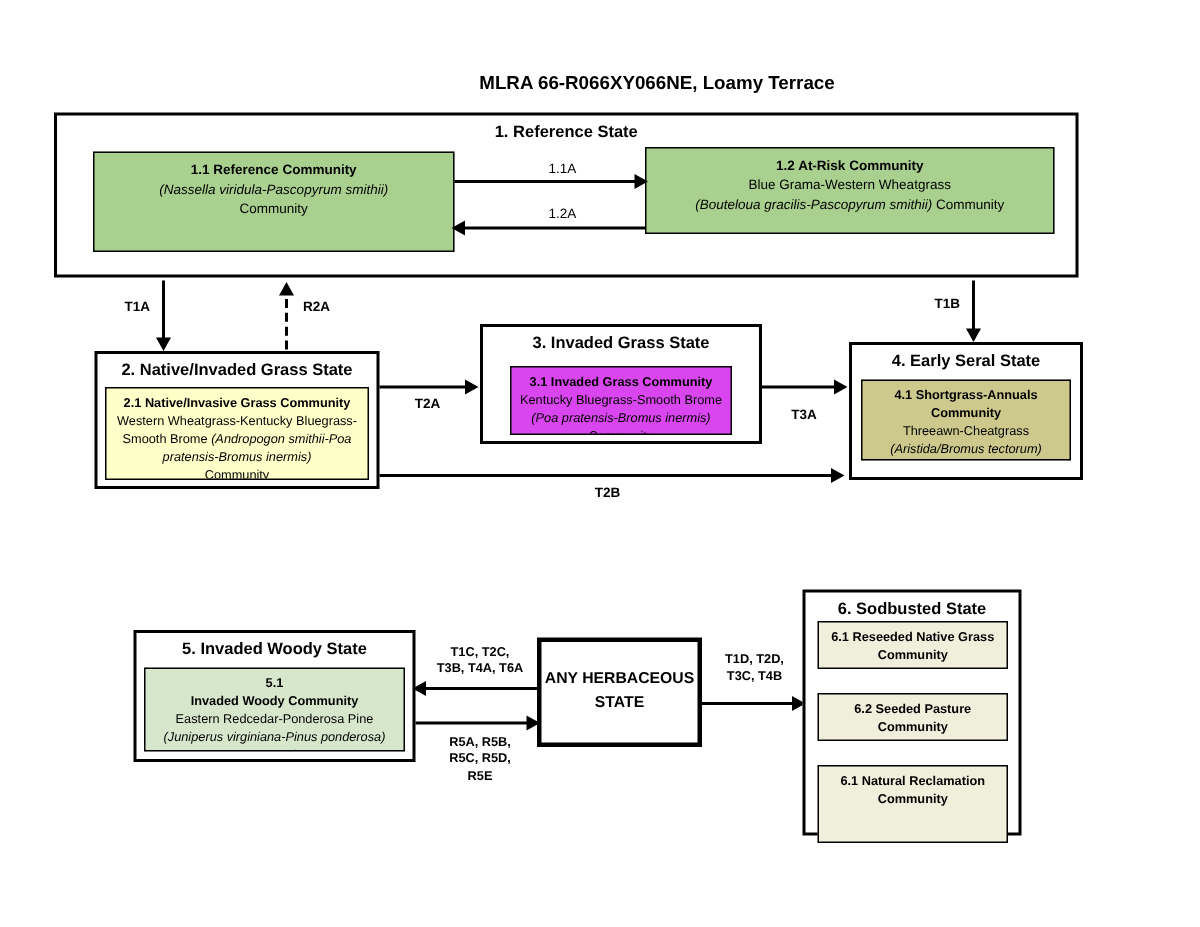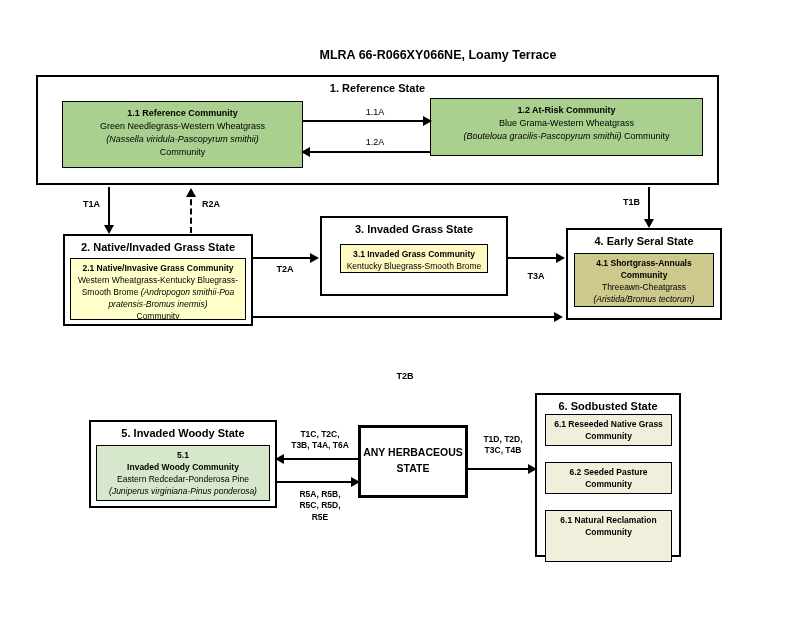--- a/index.html
+++ b/index.html
@@ -46,21 +46,20 @@
 <div class="canvas">
 
   <div class="page-title">MLRA 66-R066XY066NE, Loamy Terrace</div>
 
   <div class="statebox" style="left:36px; top:75px; width:683px; height:110px;">
     <div class="hdr">1. Reference State</div>
   </div>
 
   <div class="community f9" style="left: 62px; top: 101px; width: 241px; height: 67px; background-color: rgb(169, 208, 142);">
     <div class="ct">1.1 Reference Community</div>
-    <div>Green Needlegrass-Western Wheatgrass</div>
     <div class="sci">(Nassella viridula-Pascopyrum smithii)</div>
     <div>Community</div>
   </div>
 
   <div class="community f9" style="left: 430px; top: 98px; width: 273px; height: 58px; background-color: rgb(169, 208, 142);">
     <div class="ct">1.2 At-Risk Community</div>
     <div>Blue Grama-Western Wheatgrass</div>
     <div><span class="sci">(Bouteloua gracilis-Pascopyrum smithii)</span><span> Community</span></div>
   </div>
 
@@ -83,41 +82,41 @@
   </div>
   <div class="community f85" style="left: 70px; top: 258px; width: 176px; height: 62px; background-color: rgb(255, 255, 201);">
     <div class="ct">2.1 Native/Invasive Grass Community</div>
     <div><span>Western Wheatgrass-Kentucky Bluegrass-Smooth Brome </span><span class="sci">(Andropogon smithii-Poa pratensis-Bromus inermis)</span></div>
     <div>Community</div>
   </div>
 
   <div class="statebox" style="left:320px; top:216px; width:188px; height:80px;">
     <div class="hdr">3. Invaded Grass State</div>
   </div>
-  <div class="community f85" style="left: 340px; top: 244px; width: 148px; height: 29px; background-color: #fef9c3;">
+  <div class="community f85" style="left: 340px; top: 244px; width: 148px; height: 46px; background-color: #d946ef;">
     <div class="ct">3.1 Invaded Grass Community</div>
     <div><span>Kentucky Bluegrass-Smooth Brome </span><span class="sci">(Poa pratensis-Bromus inermis)</span><span> Community</span></div>
   </div>
 
   <div class="statebox" style="left:566px; top:228px; width:156px; height:92px;">
     <div class="hdr">4. Early Seral State</div>
   </div>
   <div class="community f85" style="left: 574px; top: 253px; width: 140px; height: 54px; background-color: rgb(205, 201, 140);">
     <div class="ct">4.1 Shortgrass-Annuals Community</div>
     <div><span>Threeawn-Cheatgrass </span><span class="sci">(Aristida/Bromus tectorum)</span><span> Community</span></div>
   </div>
 
   <div class="hline ar" style="left:253px; top:257px; width:64px;"></div>
   <div class="tlabel" style="left:263px; top:263px; width:44px;">T2A</div>
 
   <div class="hline ar" style="left:508px; top:257px; width:55px;"></div>
   <div class="tlabel" style="left:514px; top:270px; width:44px;">T3A</div>
 
   <div class="hline ar" style="left:253px; top:316px; width:308px;"></div>
-  <div class="tlabel" style="left:383px; top:322px; width:44px;margin-top:48px;">T2B</div>
+  <div class="tlabel" style="left:383px; top:322px; width:44px;">T2B</div>
 
   <div class="statebox" style="left:89px; top:420px; width:188px; height:88px;">
     <div class="hdr">5. Invaded Woody State</div>
   </div>
   <div class="community f85" style="left: 96px; top: 445px; width: 174px; height: 56px; background-color: rgb(215, 231, 204);">
     <div class="ct">5.1</div>
     <div class="ct">Invaded Woody Community</div>
     <div><span>Eastern Redcedar-Ponderosa Pine </span><span class="sci">(Juniperus virginiana-Pinus ponderosa)</span><span> Community</span></div>
   </div>
 

